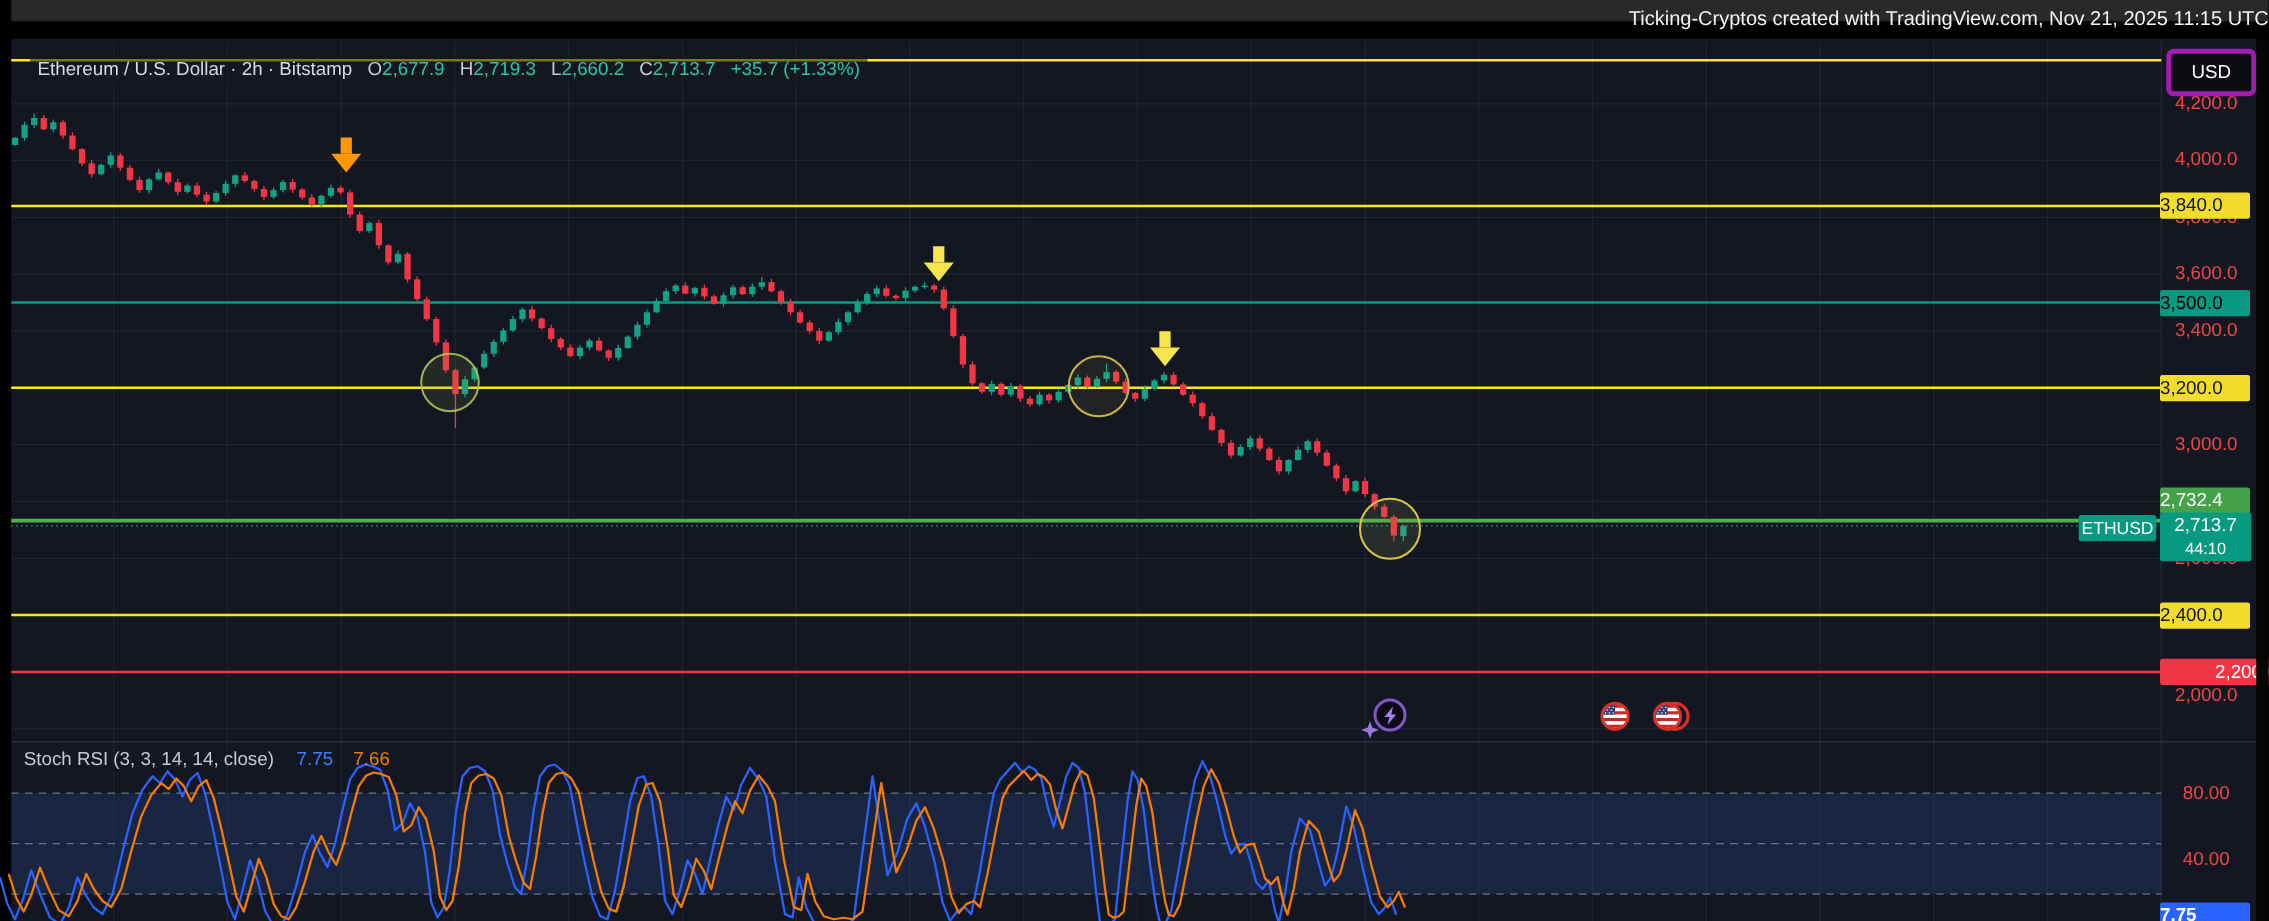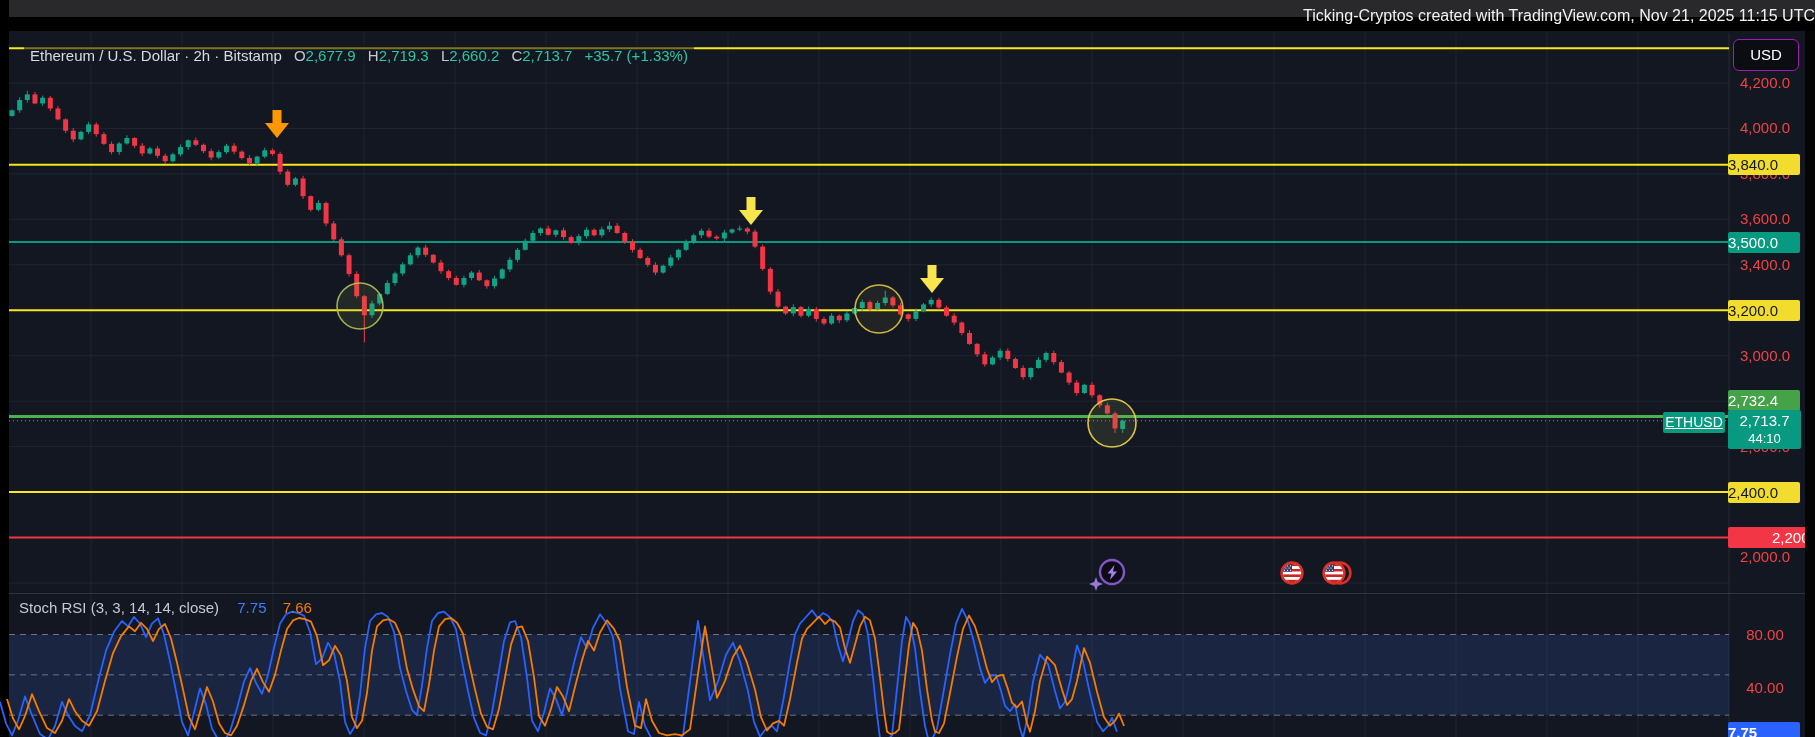--- a/index.html
+++ b/index.html
@@ -12,37 +12,37 @@
   svg#plot{position:absolute;left:0;top:0;}
   .overlay{position:absolute;white-space:nowrap;text-align:right;}
   #legend{left:24px;top:45px;font-size:15px;color:#d8dbe3;background:rgba(19,23,34,.55);
           padding:2px 6px;border-radius:2px;}
   #legend .lbl{color:#c7cad1;margin-left:8px;}
   #legend .val{color:#2cc6a4;}
   #legend .chg{color:#2cc6a4;margin-left:8px;}
   #stochlegend{left:19px;top:599px;font-size:15px;color:#c7cad1;}
   #stochlegend .kv{color:#3b7eff;margin-left:14px;}
   #stochlegend .dv{color:#f57c00;margin-left:12px;}
-  #usdbtn{left:1733px;top:39px;width:64px;height:30px;background:#0b0d12;border:1px solid #a21caf;
+  #usdbtn{left:1733px;top:39px;width:64px;height:30px;background:#0b0d12;border:4px solid #a21caf;
           border-radius:6px;color:#fff;font-size:15px;text-align:center;line-height:30px;}
   .axgray{position:absolute;left:1729px;width:72px;height:20px;line-height:20px;text-align:center;
           color:#ef4444;font-size:15px;}
   .axbox{position:absolute;left:1728px;width:72px;height:21px;line-height:21px;text-align:left;
          font-size:15px;border-radius:2px;}
   .axbox.yellow{background:#f2dd2e;color:#131722;}
-  .axbox.teal{background:#089981;color:#ffffff;}
+  .axbox.teal{background:#089981;color:#000000;}
   .axbox.green{background:#44a248;color:#fff;}
   .axbox.red{background:#f23645;color:#fff;padding-left:44px;}
   .axbox.blue{background:#2962ff;color:#fff;font-weight:bold;}
   #ethblock{left:1728px;top:410px;width:73px;height:39px;background:#089981;border-radius:2px;
             color:#fff;text-align:center;}
   #ethblock .p{font-size:15px;line-height:21px;}
   #ethblock .cd{font-size:13px;line-height:16px;}
   #ethtag{left:1663px;top:412px;width:62px;height:21px;background:#089981;border-radius:2px;
-          color:#fff;font-size:14px;text-align:center;line-height:21px;text-decoration:underline;}
+          color:#fff;font-size:14px;text-align:center;line-height:21px;}
   .evt{position:absolute;}
 </style>
 </head>
 <body>
 
 <div id="frame">
   <div id="titlebar">
     <span>Ticking-Cryptos created with TradingView.com, Nov 21, 2025 11:15 UTC</span>
   </div>
   <div id="chartbg"></div>

